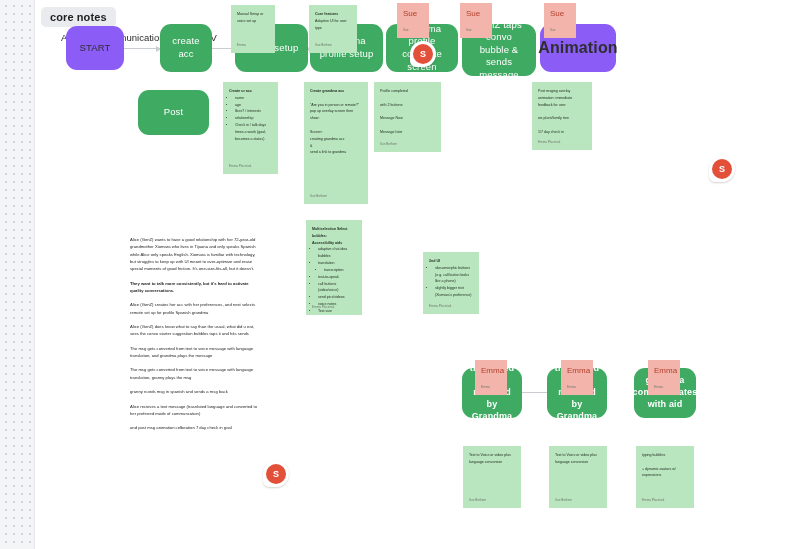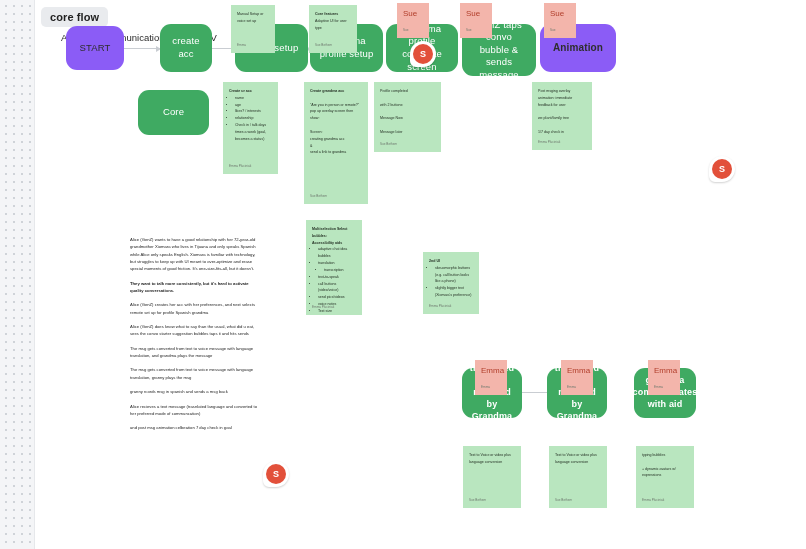--- a/index.html
+++ b/index.html
@@ -40,21 +40,21 @@
     position:absolute;border-radius:11px;
     display:flex;align-items:center;justify-content:center;
     text-align:center;
     color:#ffffff;
     font-size:9.5px;line-height:1.32;
     padding:4px 8px;box-sizing:border-box;
     letter-spacing:.15px;
   }
   .node.dark{background:#3faa62;}
   .node.light{background:#8b5cf6;color:#2e2e2e;}
-  .node.bold{font-weight:bold;font-size:10px;}
+  .node.bold{font-weight:bold;font-size:16px;}
 
   
   .conn{position:absolute;height:1px;background:#c9cdd2;}
   .conn .arrow{
     position:absolute;right:-1px;top:-2.5px;
     width:0;height:0;
     border-top:3px solid transparent;
     border-bottom:3px solid transparent;
     border-left:5px solid #c9cdd2;
   }
@@ -108,21 +108,21 @@
     display:flex;align-items:center;justify-content:center;
   }
 </style>
 </head>
 <body>
 
 <div class="canvas-gutter"></div>
 
 <div class="board">
 
-  <div class="frame-label">core flow</div>
+  <div class="frame-label">core notes</div>
   <div class="frame-subtitle">Adaptive communication flow in POV</div>
 
   <div class="conn" style="left:89px;top:48px;width:36px;">
       <span class="arrow"></span>
     </div>
   <div class="conn" style="left:163px;top:48px;width:37px;">
       <span class="arrow"></span>
     </div>
   <div class="conn" style="left:238px;top:48px;width:37px;">
       <span class="arrow"></span>
@@ -145,21 +145,21 @@
     <span>grandma profile complete screen</span>
   </div>
   <div class="node dark" style="left:427px;top:24px;width:74px;height:52px;">
     <span>GenZ  taps convo bubble &amp; sends message</span>
   </div>
   <div class="node light bold" style="left:505px;top:24px;width:76px;height:48px;">
     <span>Animation</span>
   </div>
 
   <div class="node dark" style="left:103px;top:90px;width:71px;height:45px;">
-    <span>Core</span>
+    <span>Post</span>
   </div>
 
   <div class="node dark bold" style="left:427px;top:368px;width:60px;height:50px;font-size:9px;">
     <span>translated msg received by Grandma</span>
   </div>
   <div class="node dark bold" style="left:512px;top:368px;width:60px;height:50px;font-size:9px;">
     <span>translated msg received by Grandma</span>
   </div>
   <div class="node dark bold" style="left:599px;top:368px;width:62px;height:50px;font-size:9px;">
     <span>grandma communicates with aid</span>

